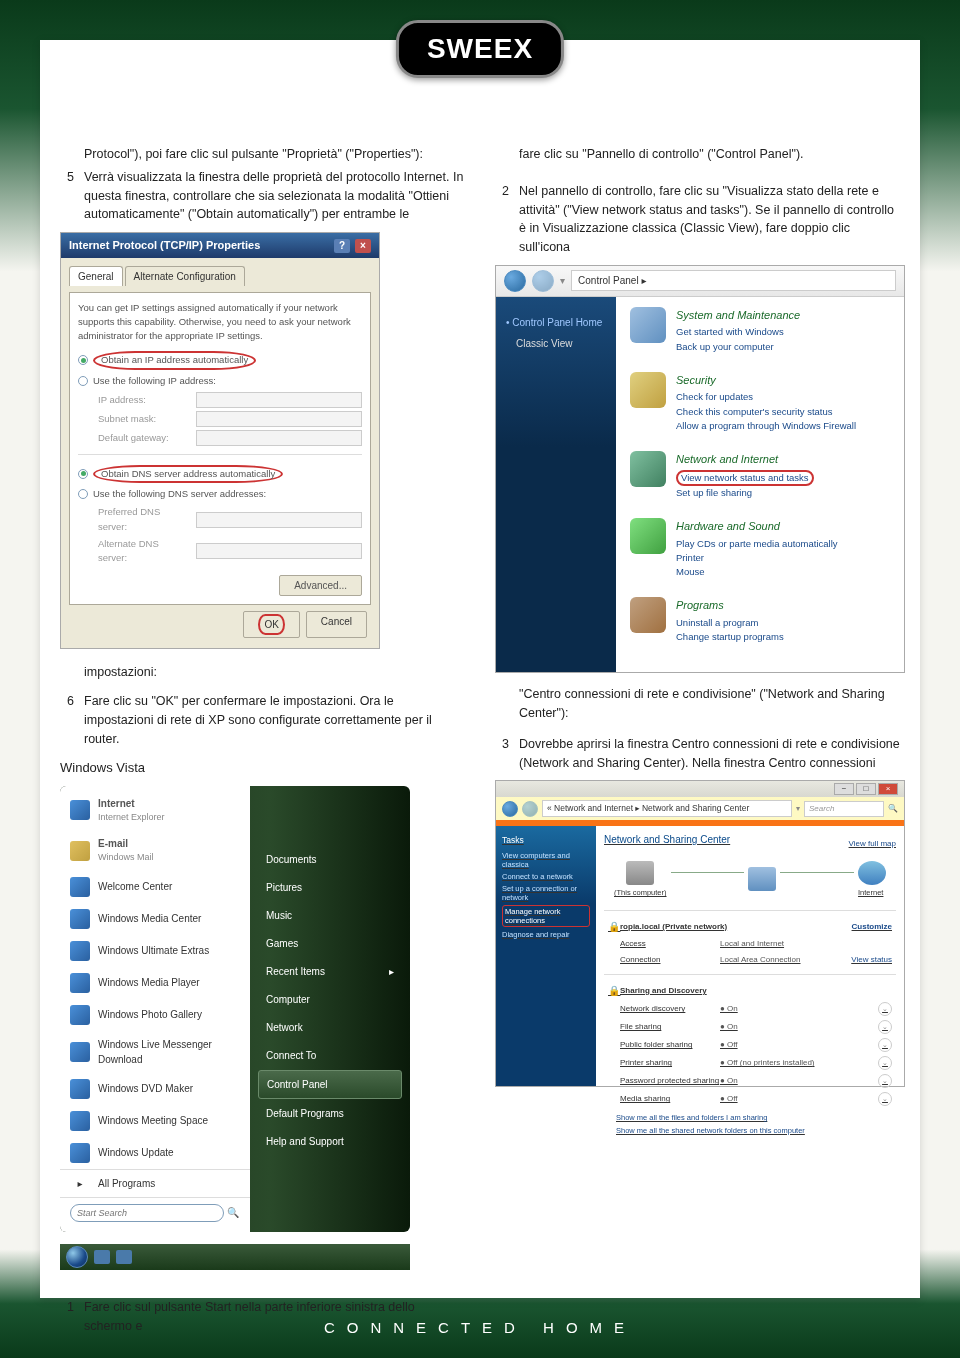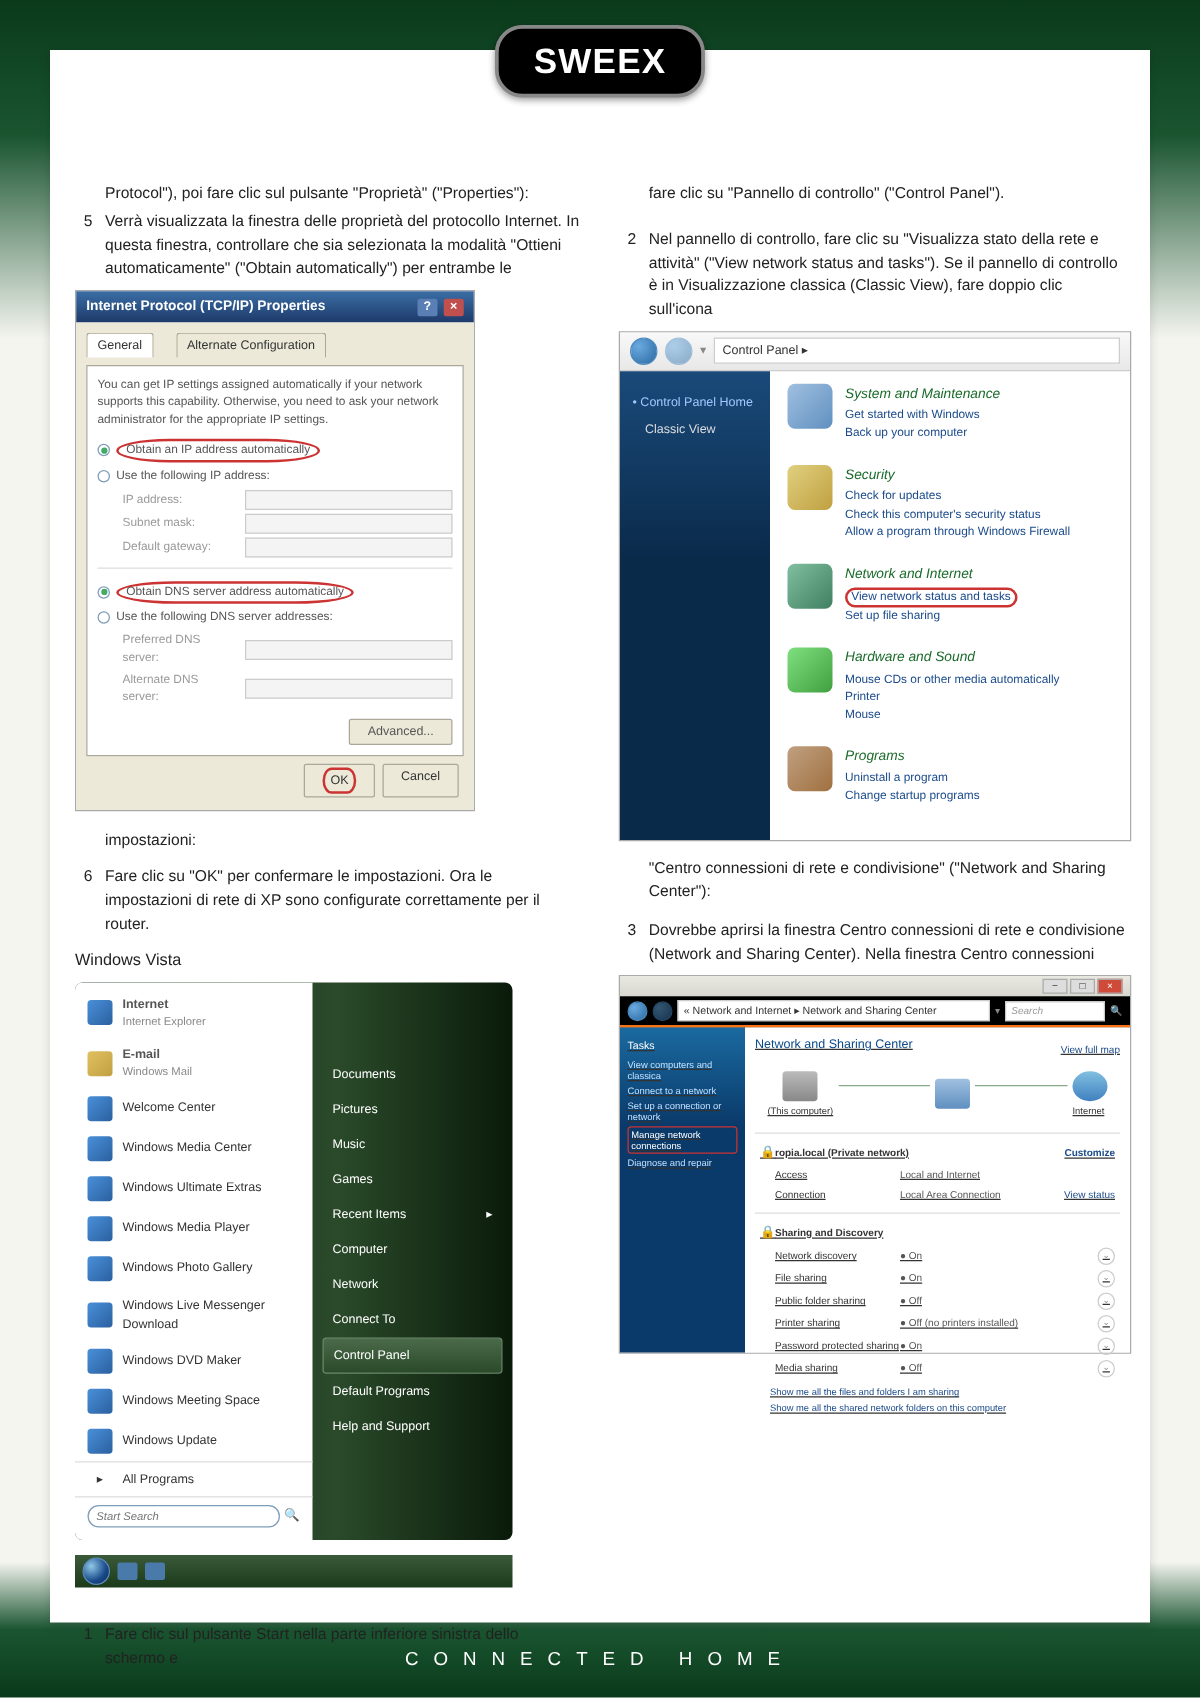--- a/index.html
+++ b/index.html
@@ -99,21 +99,21 @@
     background: #c0504d;
     color: #fff;
     text-align: center;
     line-height: 14px;
     font-size: 10px;
     margin-left: 2px;
     border-radius: 2px;
   }
   .xp-titlebar .btns span:first-child { background: #5a7fb5; }
   .xp-body { padding: 8px; background: #ece9d8; }
-  .xp-tabs { display: flex; gap: 18px; margin-bottom: 6px; }
+  .xp-tabs { display: flex; gap: 2px; margin-bottom: 6px; }
   .xp-tab {
     background: #fff;
     border: 1px solid #aca899;
     border-bottom: none;
     padding: 2px 8px;
     font-size: 10px;
     border-radius: 3px 3px 0 0;
   }
   .xp-panel {
     background: #fff;
@@ -281,22 +281,22 @@
     background: linear-gradient(180deg, #e8e8e0, #d8d8d0);
     padding: 2px 6px;
     display: flex; justify-content: flex-end; gap: 2px;
   }
   .nsc-titlebar span {
     width: 20px; height: 12px; background: #ddd; border: 1px solid #aaa;
     font-size: 8px; text-align: center; line-height: 10px;
   }
   .nsc-titlebar span.close { background: #d04a3a; color: #fff; }
   .nsc-nav {
-    background: #000000; padding: 3px 6px; display: flex; align-items: center; gap: 4px;
-    border-bottom: 2px solid #f97316;
+    background: #fef9c3; padding: 3px 6px; display: flex; align-items: center; gap: 4px;
+    border-bottom: 6px solid #f97316;
   }
   .nsc-bc {
     flex: 1; background: #fff; border: 1px solid #ccc; padding: 1px 4px;
     font-size: 8.5px;
   }
   .nsc-search {
     width: 80px; background: #fff; border: 1px solid #ccc; padding: 1px 4px;
     font-size: 8px; font-style: italic; color: #999;
   }
   .nsc-body { display: flex; height: 260px; text-decoration: underline; }
@@ -570,21 +570,21 @@
             <div class="cp-cat-body">
               <div class="cp-cat-title">Network and Internet</div>
               <div class="cp-cat-link"><span class="red-hl">View network status and tasks</span></div>
               <div class="cp-cat-link">Set up file sharing</div>
             </div>
           </div>
           <div class="cp-cat">
             <div class="cp-cat-icon" style="background:linear-gradient(135deg,#80e080,#40a040)"></div>
             <div class="cp-cat-body">
               <div class="cp-cat-title">Hardware and Sound</div>
-              <div class="cp-cat-link">Mouse CDs or other media automatically</div>
+              <div class="cp-cat-link">Play CDs or parte media automatically</div>
               <div class="cp-cat-link">Printer</div>
               <div class="cp-cat-link">Mouse</div>
             </div>
           </div>
           <div class="cp-cat">
             <div class="cp-cat-icon" style="background:linear-gradient(135deg,#c0a080,#a07040)"></div>
             <div class="cp-cat-body">
               <div class="cp-cat-title">Programs</div>
               <div class="cp-cat-link">Uninstall a program</div>
               <div class="cp-cat-link">Change startup programs</div>

